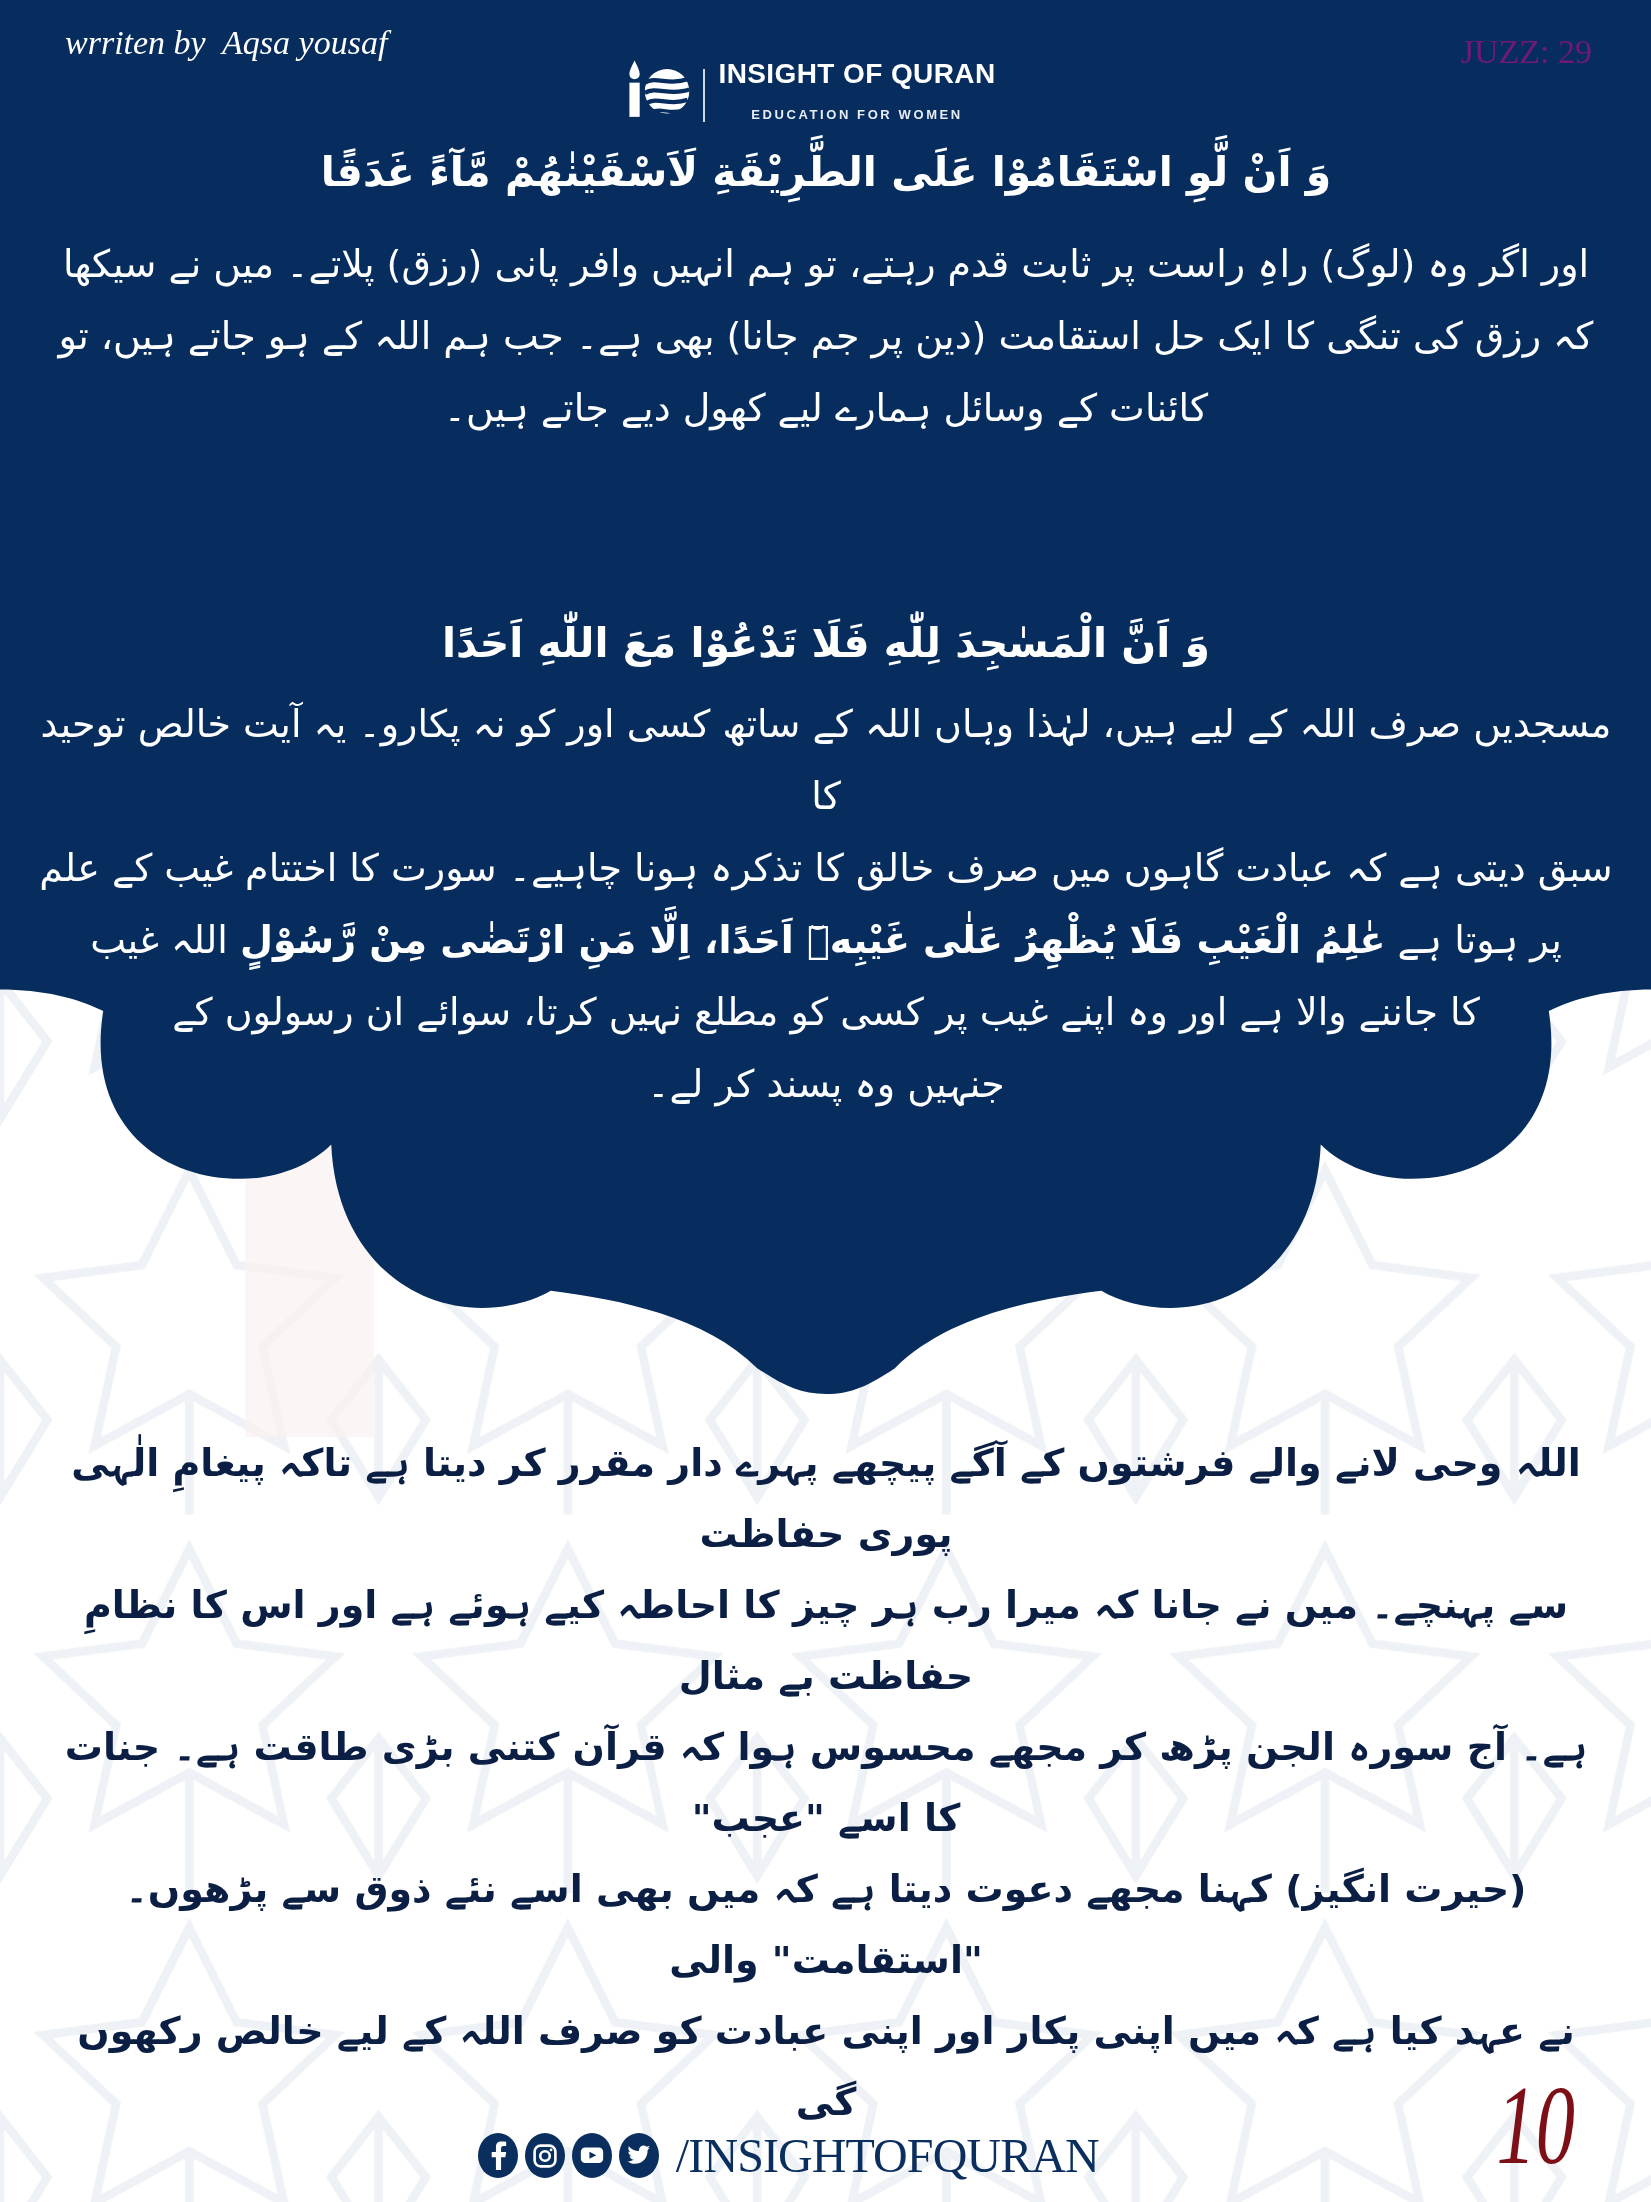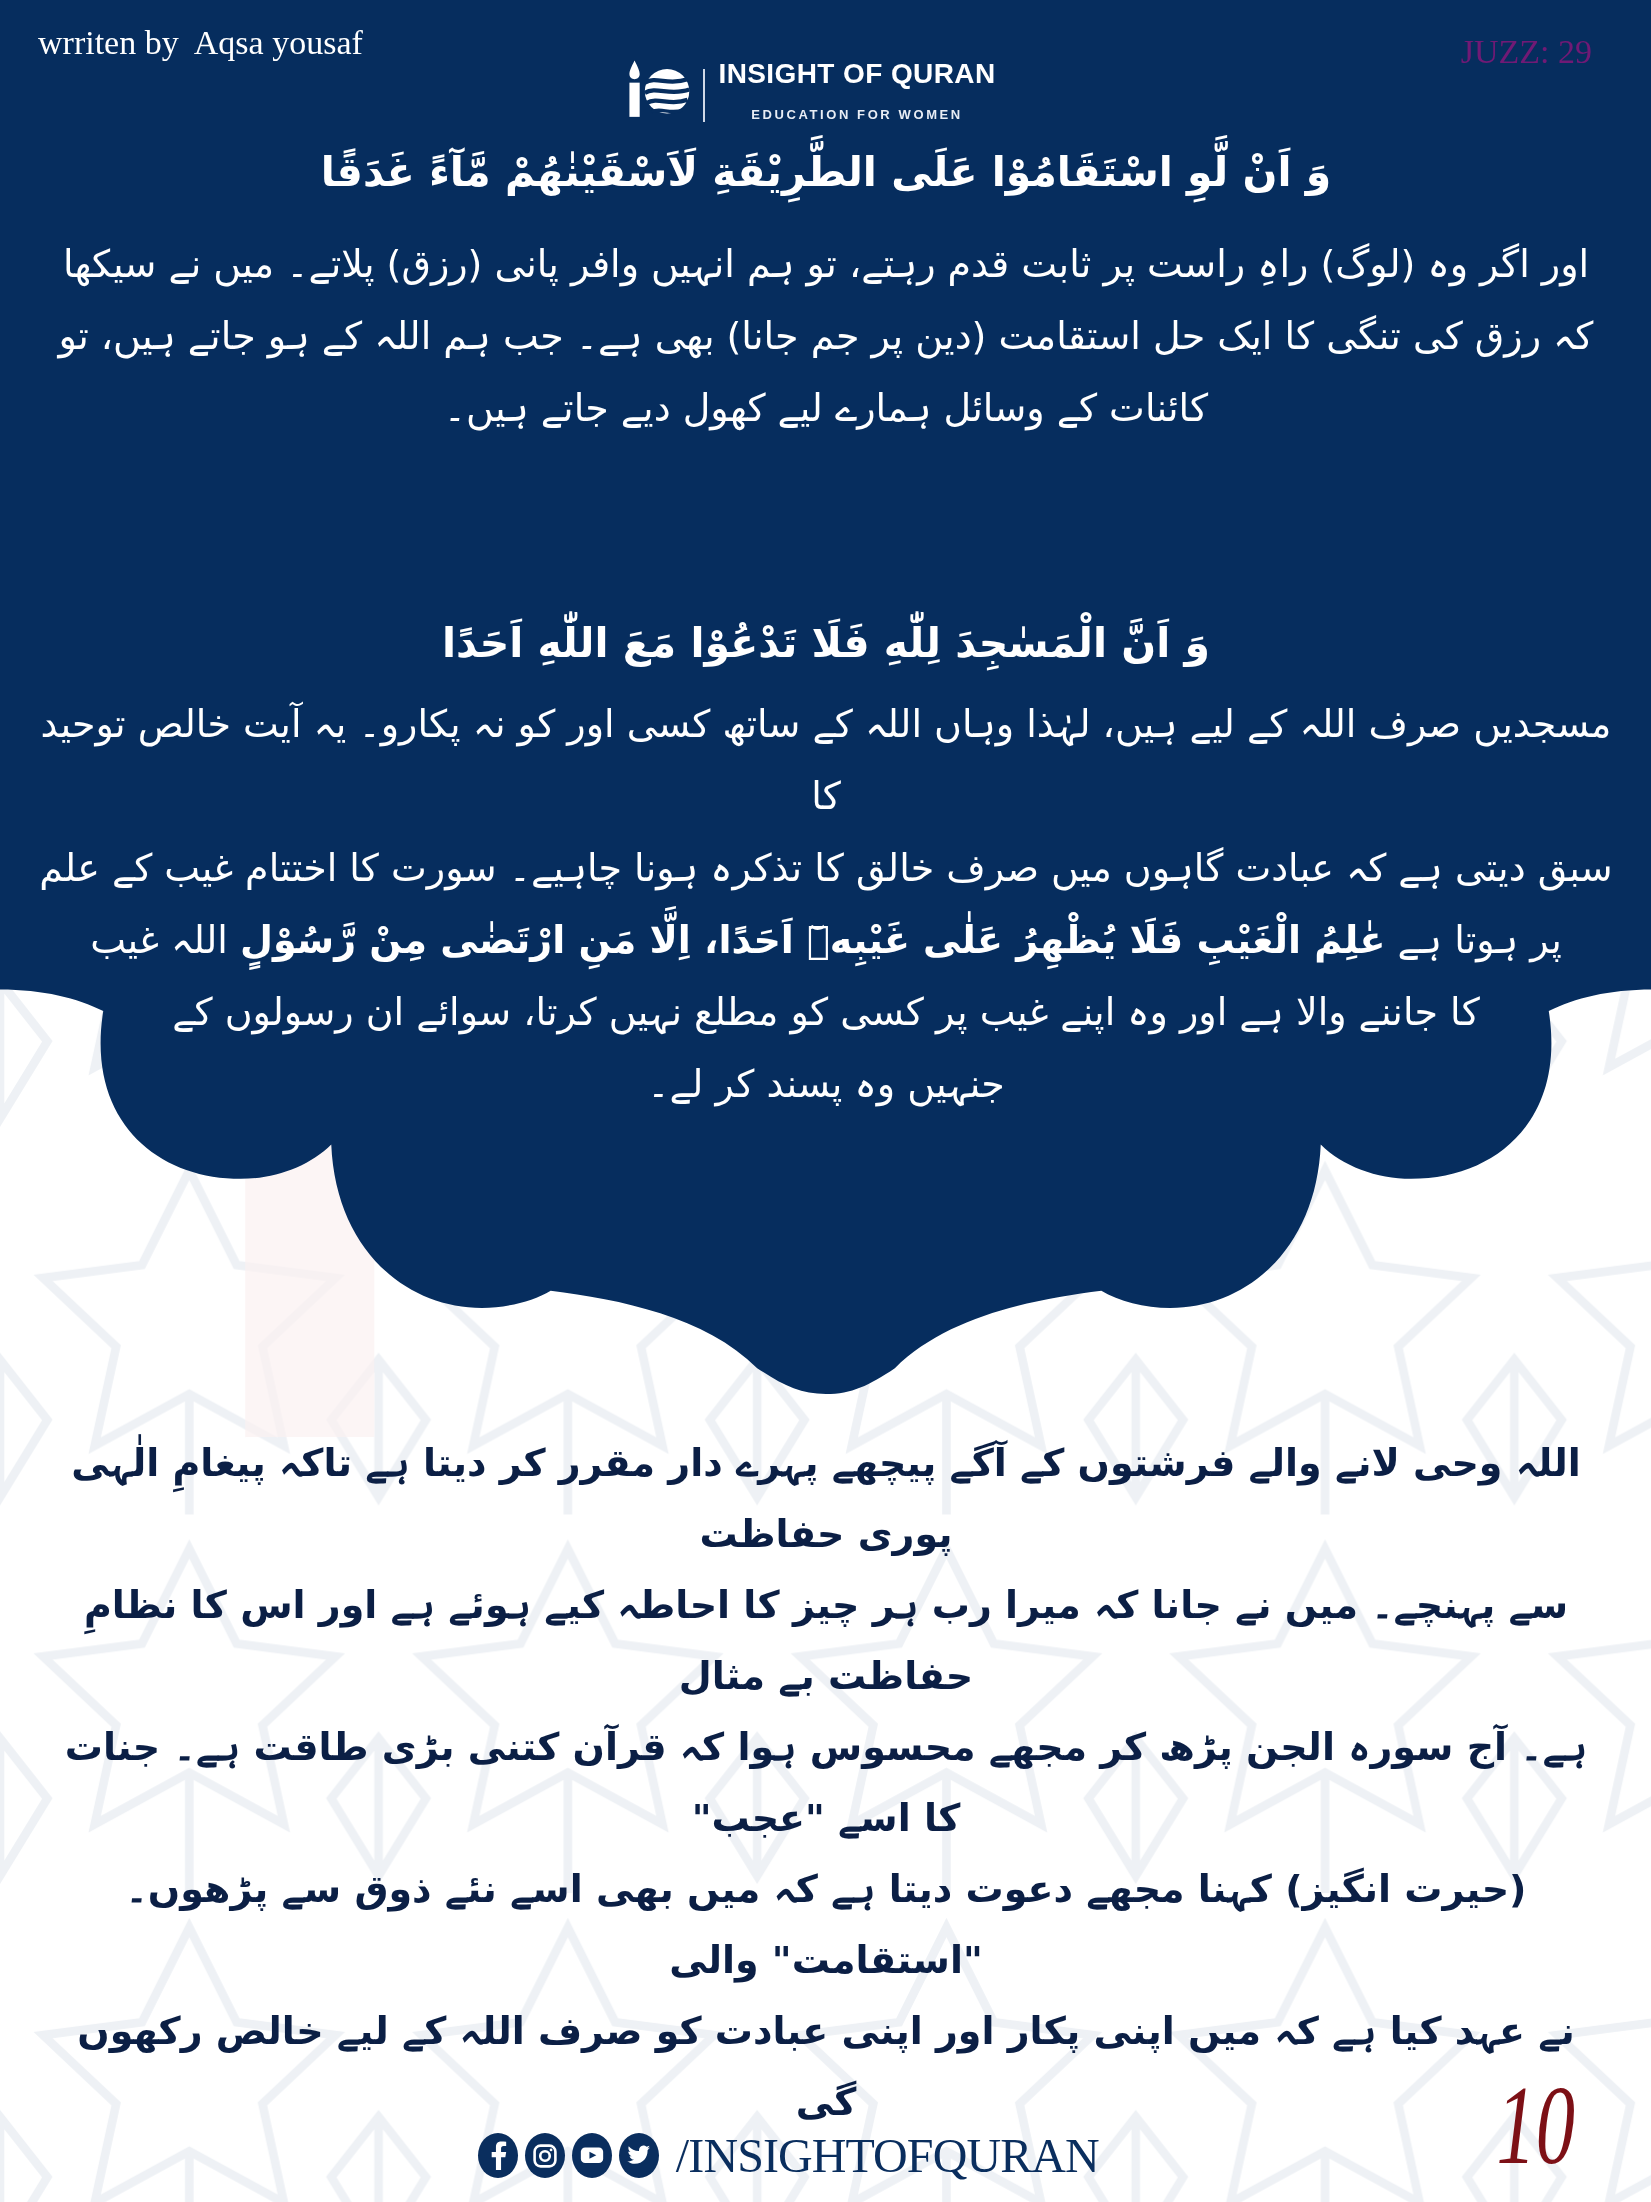--- a/index.html
+++ b/index.html
@@ -1,21 +1,21 @@
 <!DOCTYPE html>
 <html style="font-size:13.8px"><head>
 <meta charset="utf-8">
 <style>
   html, body { margin:0; padding:0; }
   body { width:1652px; height:2203px; position:relative; overflow:hidden; background:#ffffff;
          font-family:"DejaVu Sans", sans-serif; }
   .pattern { position:absolute; left:0; top:0; width:1652px; height:2203px; z-index:0; }
   .navy-shape { position:absolute; left:0; top:0; width:1652px; height:1394px; z-index:1; }
   .layer { position:absolute; z-index:2; }
-  .author { left:38px; top:24px; color:#fff; font-family:"Liberation Serif", serif; font-size:34px; white-space:pre; }
+  .author { left:65px; top:24px; color:#fff; font-family:"Liberation Serif", serif; font-size:34px; white-space:pre;font-style:italic; }
   .juzz { right:60px; top:33px; color:#701a75; font-family:"Liberation Serif", serif; font-size:34px; }
   .logo { left:626px; top:57px; width:404px; height:65px; display:flex; align-items:flex-end; }
   .logo-mark { width:65px; height:65px; }
   .logo-divider { width:1.7px; height:53px; background:#cfd8e6; margin:0 13.8px 0 12px; }
   .logo-text { display:flex; flex-direction:column; align-items:center; }
   .logo-title { color:#fff; font-family:"Liberation Sans", sans-serif; font-weight:bold; font-size:28px; letter-spacing:0.4px; line-height:31px; }
   .logo-sub { color:#e8edf5; font-family:"Liberation Sans", sans-serif; font-weight:bold; font-size:13px; letter-spacing:2.6px; margin-top:18px; }
 
   .arabic { left:0; width:1652px; text-align:center; color:#fff; direction:rtl;
             font-family:"DejaVu Sans", sans-serif; font-weight:bold; font-size:41px; }

